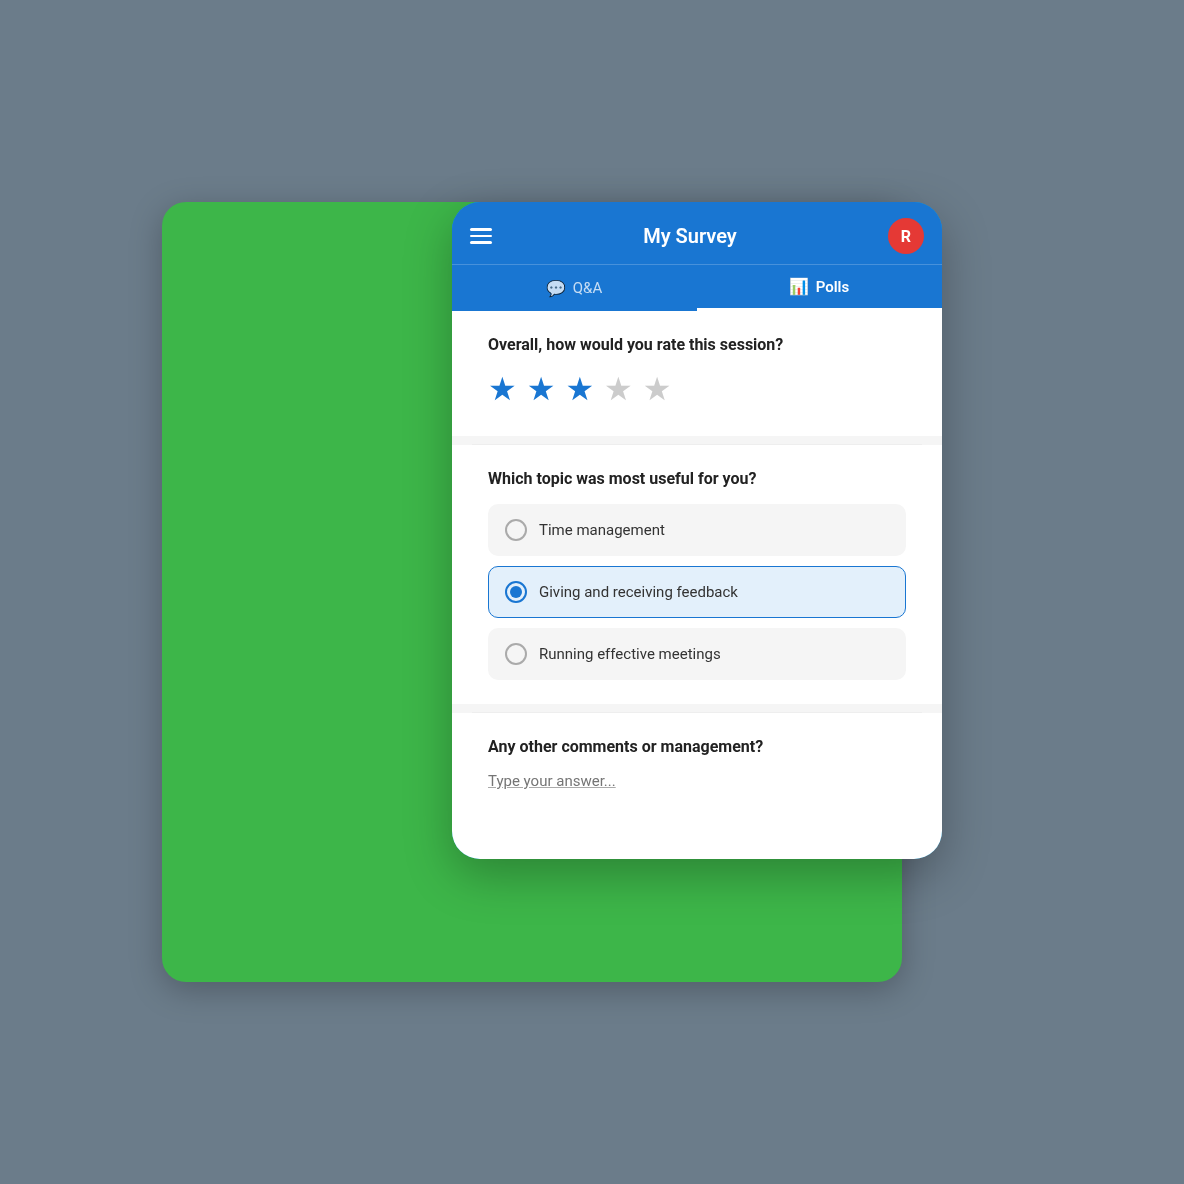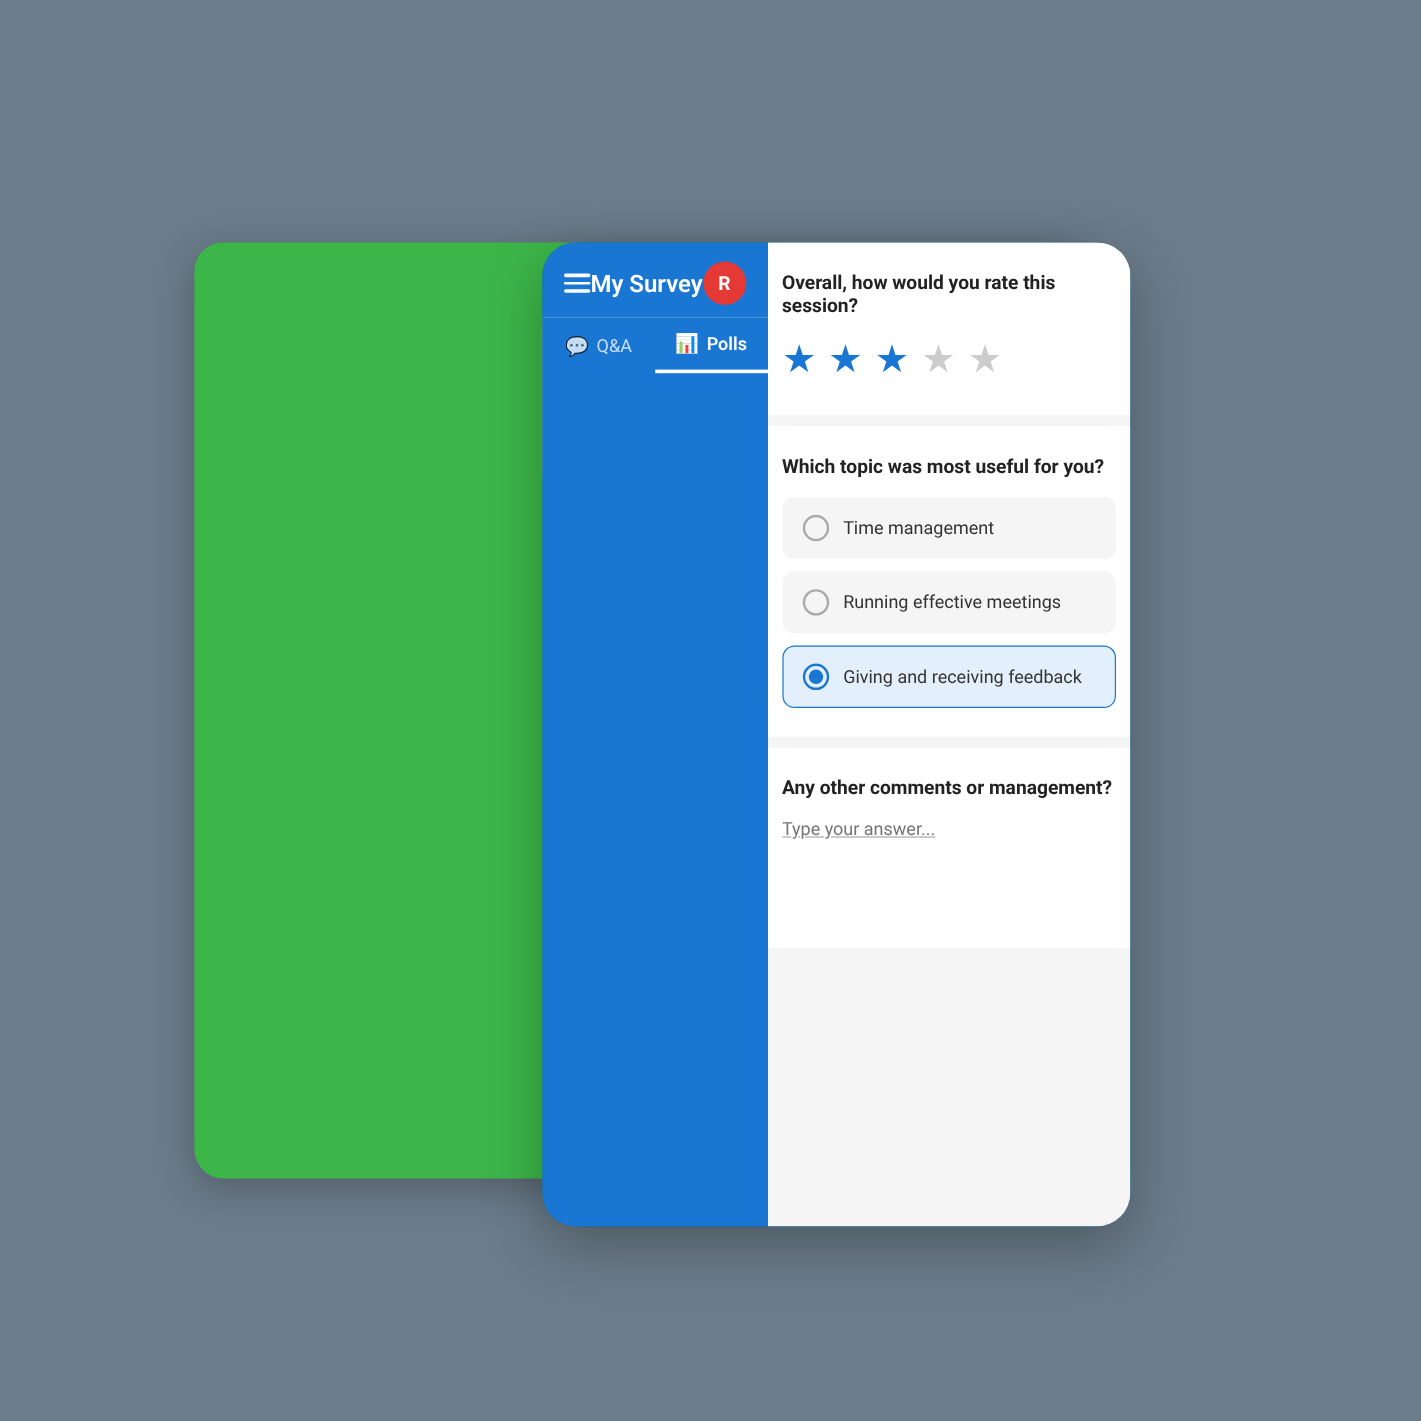--- a/index.html
+++ b/index.html
@@ -98,27 +98,27 @@
       font-size: 26px;
       font-weight: 700;
     }
 
     
     .phone-card {
       position: absolute;
       top: 60px;
       left: 310px;
       width: 490px;
-      height: 820px;
-      background: #0369a1;
+      height: 657px;
+      background: #0ea5e9;
       border-radius: 28px;
       box-shadow: 0 16px 48px rgba(0,0,0,0.28);
       overflow: hidden;
       display: flex;
-      flex-direction: row;
+      flex-direction: column;
     }
 
     
     .app-header {
       background: #1976d2;
       padding: 0;
       flex-shrink: 0;
     }
 
     .app-header-top {
@@ -193,21 +193,21 @@
     
     .app-body {
       flex: 1;
       overflow-y: auto;
       background: #f5f5f5;
     }
 
     .poll-section {
       background: #fff;
       margin-bottom: 8px;
-      padding: 24px 12px;
+      padding: 24px 36px;
     }
 
     .question-text {
       font-size: 16px;
       font-weight: 700;
       color: #222;
       margin-bottom: 16px;
     }
 
     
@@ -449,32 +449,32 @@
 
       <div class="poll-section">
         <div class="question-text">Which topic was most useful for you?</div>
         <div class="radio-options">
 
           <div class="radio-option">
             <div class="radio-circle"></div>
             <span>Time management</span>
           </div>
 
-          <div class="radio-option">
-            <div class="radio-circle"></div>
-            <span>Running effective meetings</span>
-          </div>
-
           <div class="radio-option selected">
             <div class="radio-circle">
               <div class="radio-dot"></div>
             </div>
             <span>Giving and receiving feedback</span>
           </div>
 
+          <div class="radio-option">
+            <div class="radio-circle"></div>
+            <span>Running effective meetings</span>
+          </div>
+
         </div>
       </div>
 
       <div class="divider"></div>
 
       <div class="poll-section">
         <div class="question-text">Any other comments or management?</div>
         <textarea class="open-text-area" placeholder="Type your answer..." style=""></textarea>
       </div>
 

